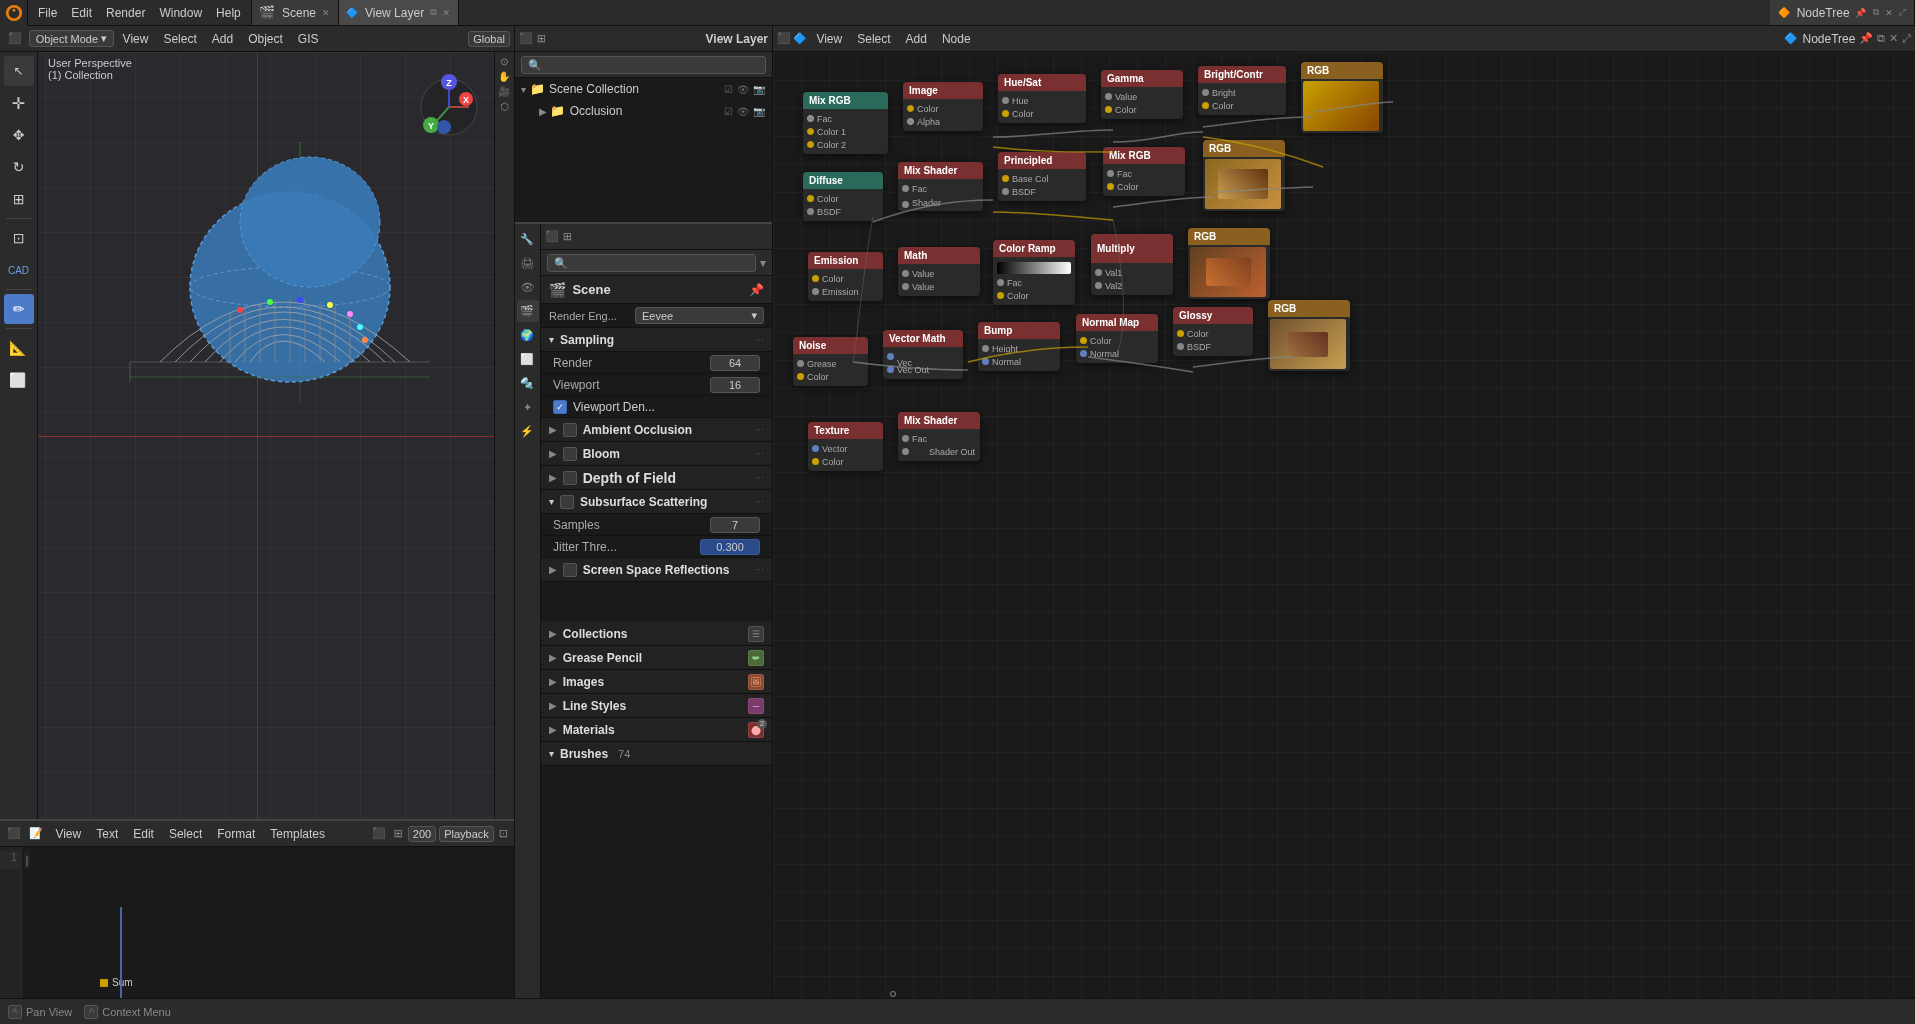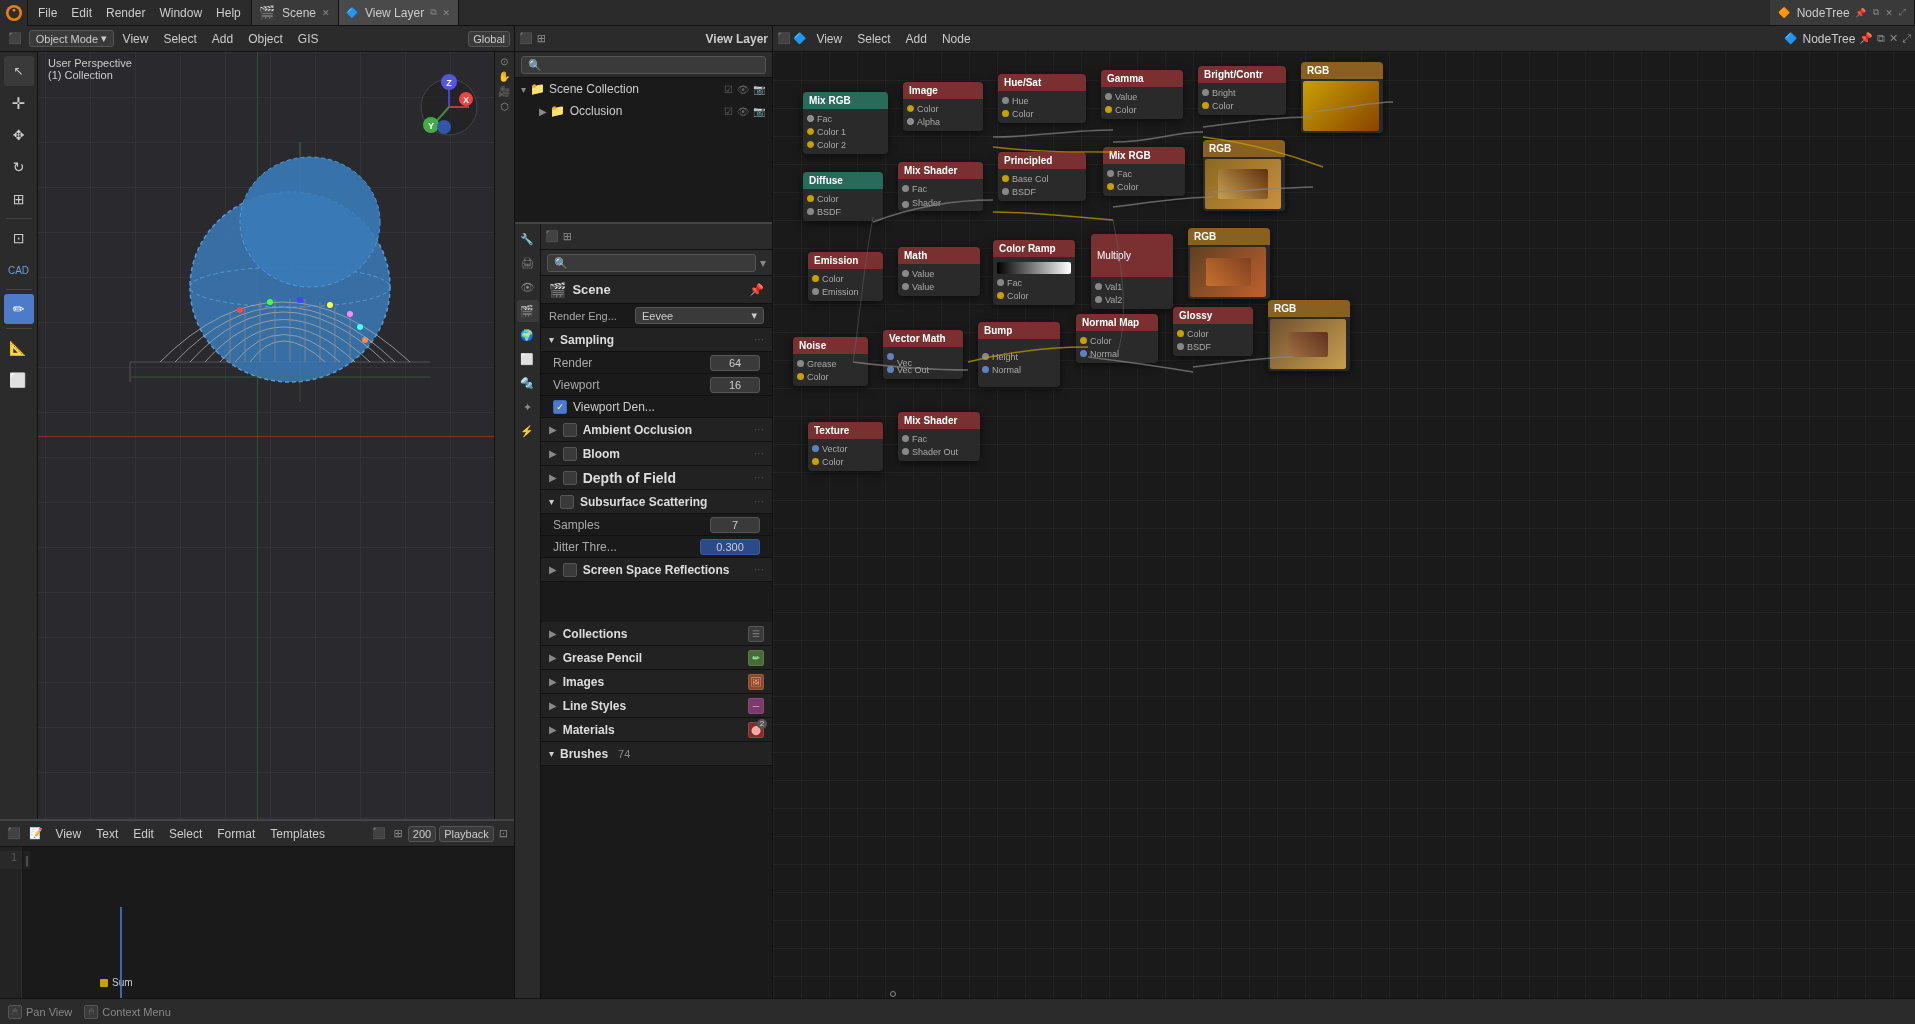--- a/index.html
+++ b/index.html
@@ -666,21 +666,21 @@
                 <span style="font-size:9px;color:#aaa;">Fac</span>
               </div>
             <div style="display:flex;align-items:center;height:13px;gap:3px;">
                 <div style="width:7px;height:7px;border-radius:50%;background:#c8a000;"></div>
                 <span style="font-size:9px;color:#aaa;">Color</span>
               </div>
           </div>
         </div>
 
         <div style="position:absolute;top:182px;left:318px;width:82px;border-radius:4px;box-shadow:0 2px 8px rgba(0,0,0,0.6);">
-          <div style="background:#7a3030;padding:16px 6px;border-radius:4px 4px 0 0;font-size:10px;color:#fff;font-weight:normal;">Multiply</div>
+          <div style="background:#7a3030;padding:9px 6px;border-radius:4px 4px 0 0;font-size:10px;color:#fff;font-weight:bold;">Multiply</div>
           <div style="background:#2a2a2a;border-radius:0 0 4px 4px;padding:3px 4px;">
             <div style="display:flex;align-items:center;height:13px;gap:3px;">
                 <div style="width:7px;height:7px;border-radius:50%;background:#888;"></div>
                 <span style="font-size:9px;color:#aaa;">Val1</span>
               </div>
             <div style="display:flex;align-items:center;height:13px;gap:3px;">
                 <div style="width:7px;height:7px;border-radius:50%;background:#888;"></div>
                 <span style="font-size:9px;color:#aaa;">Val2</span>
               </div>
           </div>
@@ -718,21 +718,21 @@
               </div>
             <div style="display:flex;align-items:center;height:13px;gap:3px;">
                 <div style="width:7px;height:7px;border-radius:50%;background:#6080c0;"></div>
                 <span style="font-size:9px;color:#aaa;">Vec Out</span>
               </div>
           </div>
         </div>
 
         <div style="position:absolute;top:270px;left:205px;width:82px;border-radius:4px;box-shadow:0 2px 8px rgba(0,0,0,0.6);">
           <div style="background:#7a3030;padding:3px 6px;border-radius:4px 4px 0 0;font-size:10px;color:#fff;font-weight:bold;">Bump</div>
-          <div style="background:#2a2a2a;border-radius:0 0 4px 4px;padding:11px 4px;">
+          <div style="background:#2a2a2a;border-radius:0 0 4px 4px;padding:3px 4px;">
             <div style="display:flex;align-items:center;height:13px;gap:3px;">
                 <div style="width:7px;height:7px;border-radius:50%;background:#888;"></div>
                 <span style="font-size:9px;color:#aaa;">Height</span>
               </div>
             <div style="display:flex;align-items:center;height:13px;gap:3px;">
                 <div style="width:7px;height:7px;border-radius:50%;background:#6080c0;"></div>
                 <span style="font-size:9px;color:#aaa;">Normal</span>
               </div>
           </div>
         </div>
@@ -788,21 +788,21 @@
           </div>
         </div>
 
         <div style="position:absolute;top:360px;left:125px;width:82px;border-radius:4px;box-shadow:0 2px 8px rgba(0,0,0,0.6);">
           <div style="background:#7a3030;padding:3px 6px;border-radius:4px 4px 0 0;font-size:10px;color:#fff;font-weight:bold;">Mix Shader</div>
           <div style="background:#2a2a2a;border-radius:0 0 4px 4px;padding:3px 4px;">
             <div style="display:flex;align-items:center;height:13px;gap:3px;">
                 <div style="width:7px;height:7px;border-radius:50%;background:#888;"></div>
                 <span style="font-size:9px;color:#aaa;">Fac</span>
               </div>
-            <div style="display:flex;align-items:center;height:13px;gap:3px;">
+            <div style="display:flex;align-items:center;height:13px;gap:20px;">
                 <div style="width:7px;height:7px;border-radius:50%;background:#888;"></div>
                 <span style="font-size:9px;color:#aaa;">Shader Out</span>
               </div>
           </div>
         </div>
 
         <div style="position:absolute;bottom:30px;left:120px;font-size:10px;color:#666;">
 
           <div style="position:absolute;width:6px;height:6px;border:1px solid #888;border-radius:50%;top:-3px;left:-3px;"></div>
         </div>

